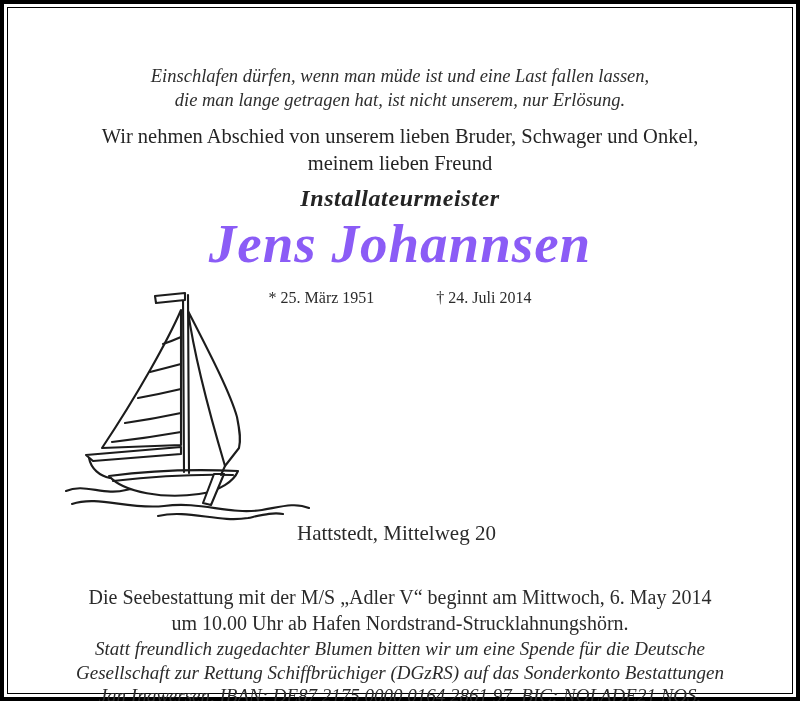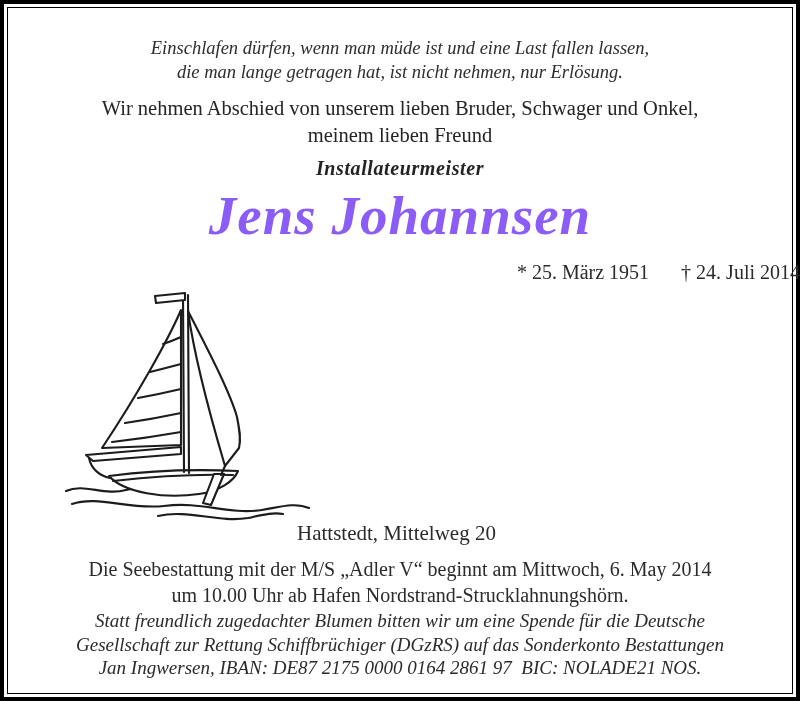--- a/index.html
+++ b/index.html
@@ -3,47 +3,47 @@
 <meta charset="utf-8">
 <style>
   html,body{margin:0;padding:0;}
   body{
     width:800px;height:701px;position:relative;overflow:hidden;
     background:#ffffff;color:#242424;
     font-family:"Liberation Serif","DejaVu Serif",serif;
   }
   .outer-frame{position:absolute;inset:0;border:4px solid #000;pointer-events:none;}
   .inner-frame{position:absolute;inset:7px;border:1.5px solid #000;pointer-events:none;}
-  .center-block{position:absolute;left:0;right:0;text-align:center;}
+  .center-block{position:absolute;left:0;right:0;text-align:center;margin-top:28px;}
   .line{white-space:nowrap;}
   .epigraph{top:36px;font-style:italic;font-size:18.5px;line-height:24px;color:#2e2e2e;}
   .farewell{top:95px;font-size:20.5px;line-height:27px;}
-  .profession{top:157px;font-size:20px;font-weight:bold;font-style:italic;letter-spacing:.6px;}
+  .profession{top:157px;font-size:24px;font-weight:bold;font-style:italic;letter-spacing:.6px;}
   .name{top:184px;font-size:55px;font-weight:bold;font-style:italic;color:#8b5cf6;letter-spacing:1px;}
-  .dates{top:261px;font-size:20px;display:flex;justify-content:flex-end;gap:32px;color:#2b2b2b;}
+  .dates{top:261px;font-size:16px;display:flex;justify-content:center;gap:62px;color:#2b2b2b;}
   .boat{position:absolute;left:62px;top:282px;width:300px;height:260px;}
   .mourning{position:absolute;left:384px;top:297px;font-size:19px;line-height:23px;}
   .mourning-intro{font-weight:normal;color:#3a3a3a;}
   .mourner{font-weight:bold;color:#262626;}
   .mourner.indent{padding-left:21px;}
   .address{position:absolute;left:297px;top:521px;font-size:21px;color:#2b2b2b;}
   .burial{top:556px;font-size:20px;line-height:26px;color:#2b2b2b;}
   .donation{top:609px;font-size:19px;line-height:23.5px;color:#2b2b2b;font-style:italic;}
 </style>
 </head>
 <body>
 
 <div>
 
   <div class="outer-frame"></div>
   <div class="inner-frame"></div>
 
   <div class="center-block epigraph">
     <div class="line">Einschlafen dürfen, wenn man müde ist und eine Last fallen lassen,</div>
-    <div class="line">die man lange getragen hat, ist nicht nehmen, nur Erlösung.</div>
+    <div class="line">die man lange getragen hat, ist nicht unserem, nur Erlösung.</div>
   </div>
 
   <div class="center-block farewell">
     <div class="line">Wir nehmen Abschied von unserem lieben Bruder, Schwager und Onkel,</div>
     <div class="line">meinem lieben Freund</div>
   </div>
 
   <div class="center-block profession">Installateurmeister</div>
 
   <div class="center-block name">Jens Johannsen</div>

